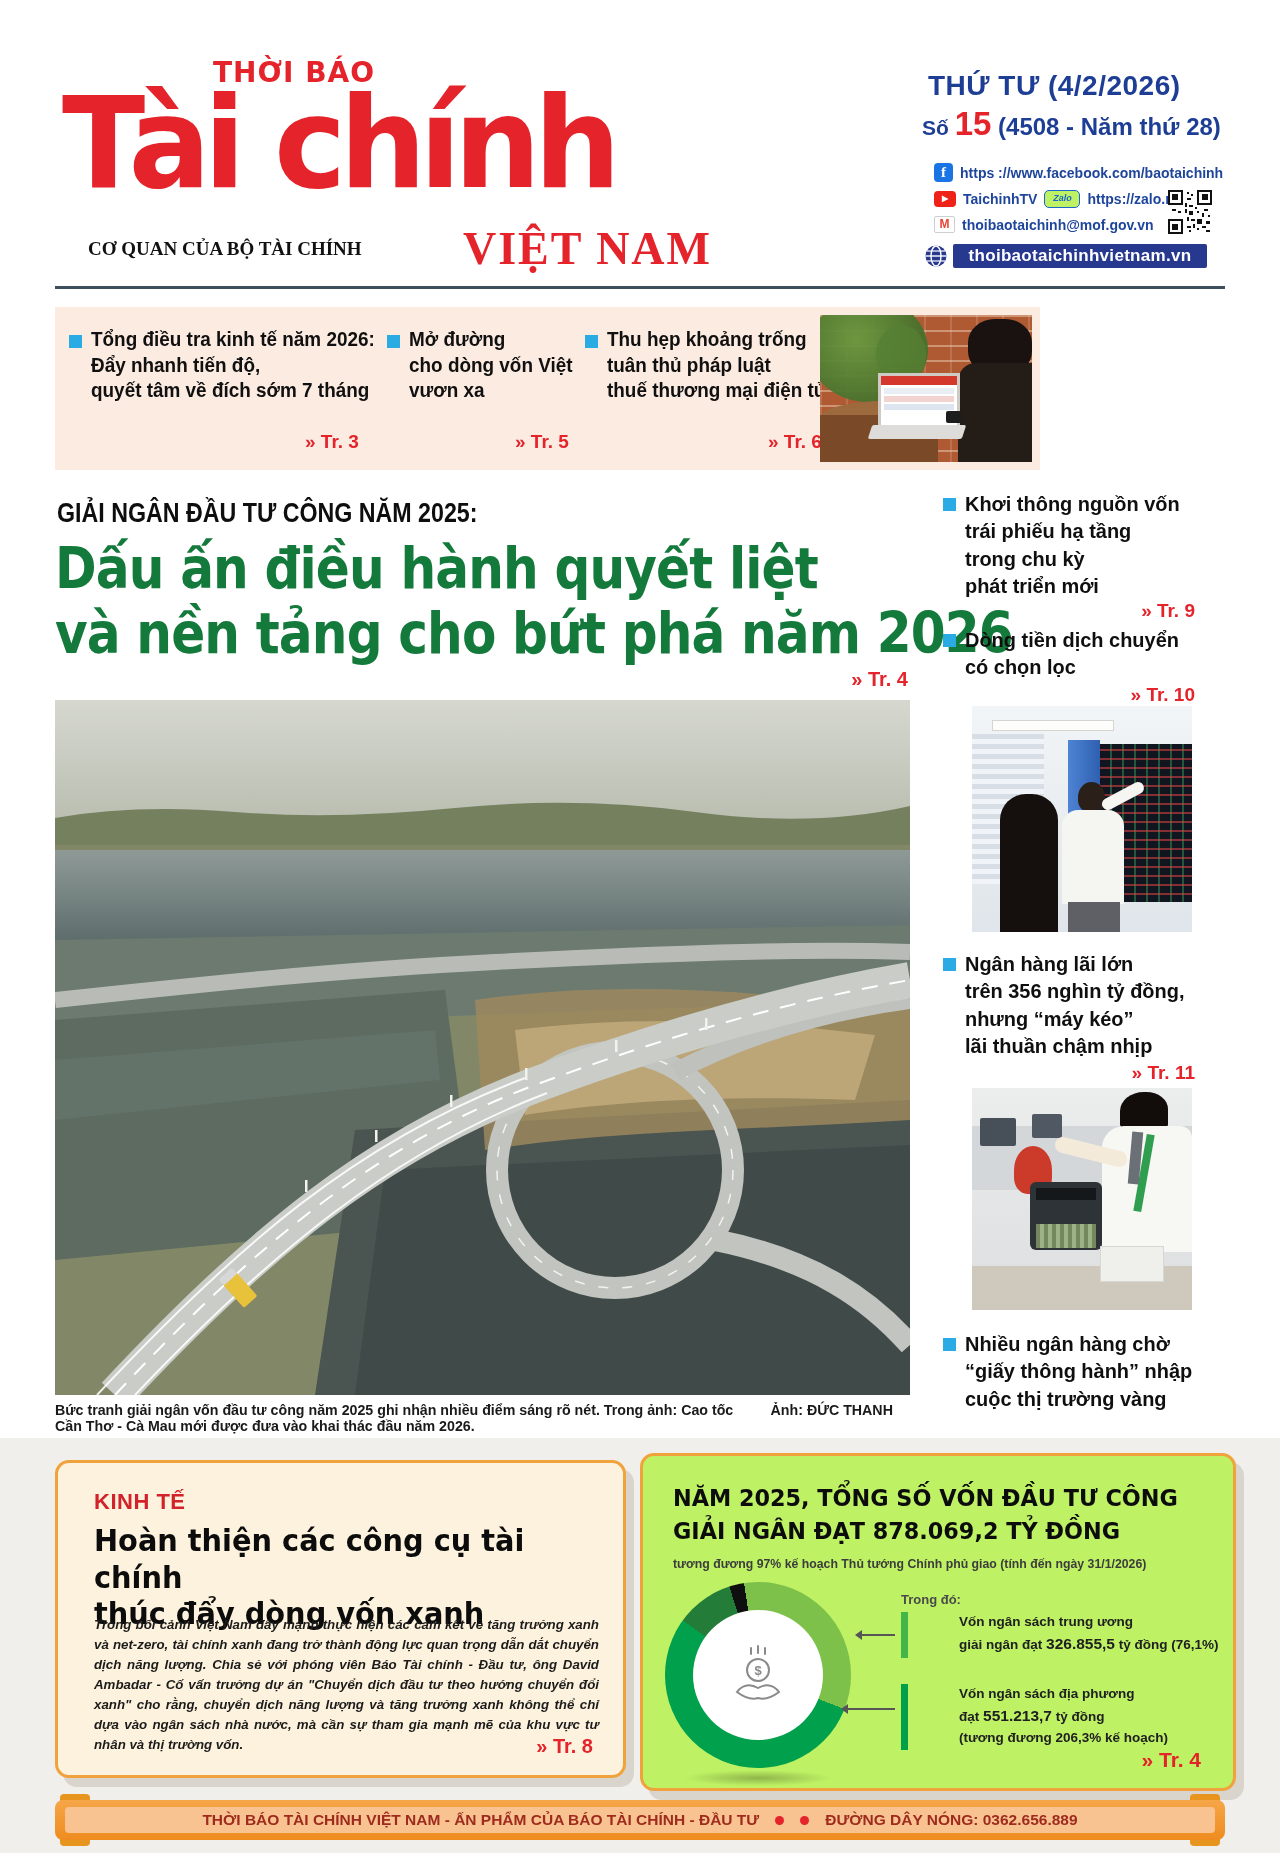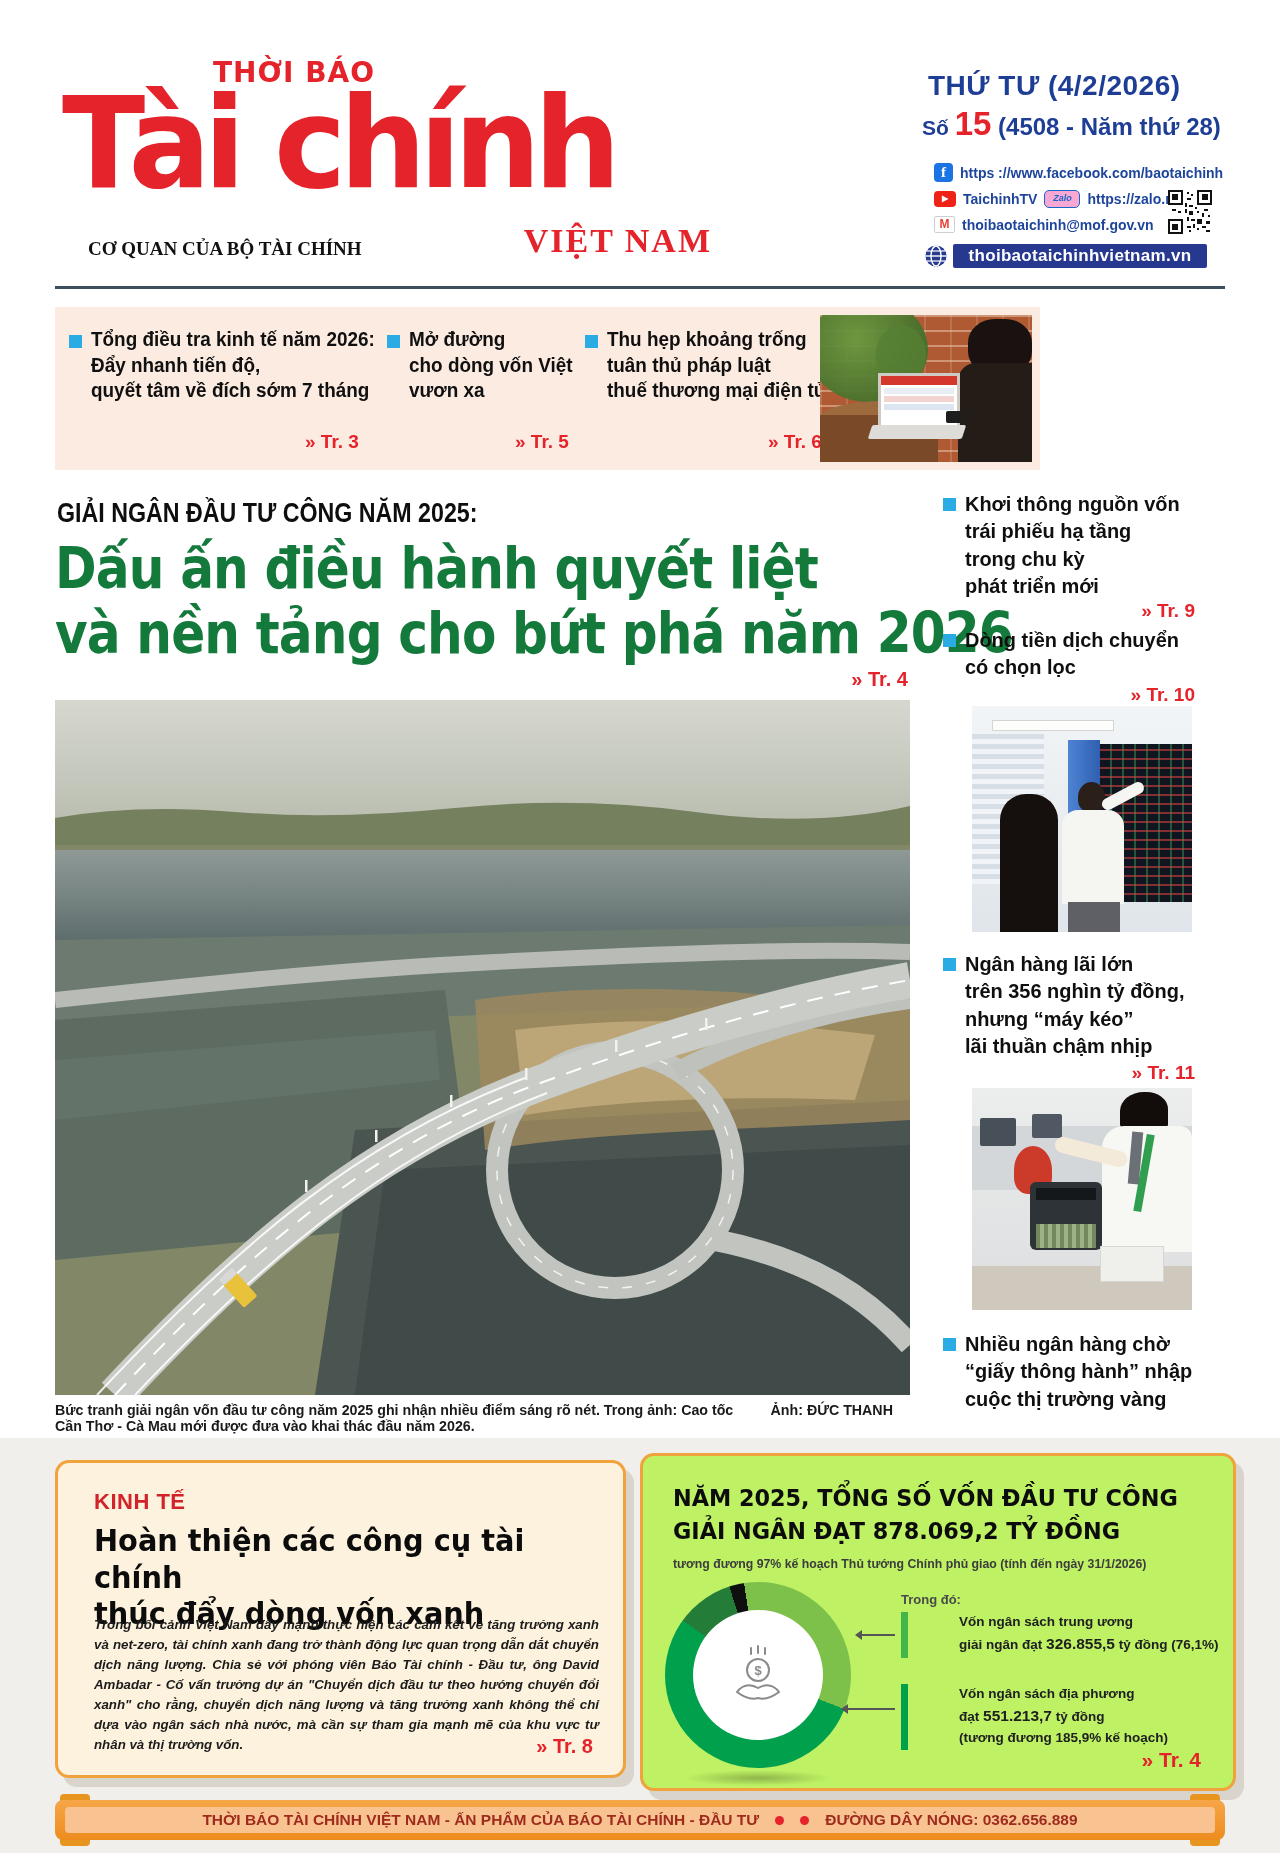--- a/index.html
+++ b/index.html
@@ -7,34 +7,34 @@
         font-family:"Liberation Sans",sans-serif;overflow:hidden;}
   .abs{position:absolute;}
   .preline{white-space:pre-line;}
 
   
   .logo-pre{left:213px;top:56px;font-size:28px;font-weight:900;color:#e5232b;letter-spacing:1px;
             font-family:"DejaVu Sans",sans-serif;}
   .logo-main{left:62px;top:74px;font-size:122px;line-height:1.1;font-weight:900;color:#e5232b;
              letter-spacing:-7px;font-family:"DejaVu Sans",sans-serif;transform:scaleY(1.04);transform-origin:left top;}
   .logo-region{left:430px;top:222px;width:282px;text-align:right;font-family:"Liberation Serif",serif;
-               font-weight:700;font-size:34px;color:#e5232b;letter-spacing:2px;}
+               font-weight:700;font-size:46px;color:#e5232b;letter-spacing:2px;}
   .agency{left:88px;top:238px;font-family:"Liberation Serif",serif;font-weight:700;font-size:19px;color:#111;}
   .day-line{left:928px;top:70px;font-size:28px;font-weight:800;color:#1e3e96;letter-spacing:.5px;}
   .issue-line{left:922px;top:105px;color:#1e3e96;font-weight:800;}
   .issue-line .p1{font-size:21px;}
   .issue-line .num{font-size:33px;color:#e5232b;}
   .issue-line .p2{font-size:24px;}
   .soc-row{left:934px;display:flex;align-items:center;gap:7px;color:#1e459c;font-size:14px;font-weight:600;}
   .fb-ic{width:19px;height:19px;border-radius:4px;background:#1b74e4;color:#fff;font-weight:900;
          font-size:15px;text-align:center;line-height:19px;font-family:"Liberation Serif",serif;}
   .yt-ic{width:22px;height:16px;border-radius:4px;background:#ee2216;color:#fff;font-size:8px;
          text-align:center;line-height:16px;}
   .zl-ic{min-width:30px;height:16px;border:1.5px solid #1a66c9;border-radius:5px;color:#1a66c9;
-         font-size:9px;font-weight:700;font-style:italic;text-align:center;line-height:15px;background:#f9a8d4;padding:0 2px;}
+         font-size:9px;font-weight:700;font-style:italic;text-align:center;line-height:15px;background:#bef264;padding:0 2px;}
   .gm-ic{width:19px;height:15px;background:#fff;border:1px solid #cfcfcf;border-radius:2px;color:#ea4335;
          font-weight:900;font-size:12px;text-align:center;line-height:14px;}
   .qr{left:1168px;top:190px;}
   .web-row{left:924px;top:244px;display:flex;align-items:center;gap:5px;}
   .web-bar{width:254px;height:24px;background:#27388f;color:#fff;font-weight:700;font-size:17px;
            text-align:center;line-height:24px;border-radius:2px;letter-spacing:.3px;}
   .mast-rule{left:55px;top:286px;width:1170px;height:3px;background:#3d4f5c;}
 
   
   .strip{left:55px;top:307px;width:985px;height:163px;background:#fcebe1;}
@@ -383,21 +383,21 @@
     <div class="abs lg-text" style="left:276px;top:156px;width:290px;">
       <span>Vốn ngân sách trung ương</span><br>
       <span>giải ngân đạt </span><b>326.855,5</b><span> tỷ đồng (76,1%)</span>
     </div>
 
     <div class="abs arrow" style="left:200px;top:252px;width:52px;"></div>
     <div class="abs lg-bar" style="left:258px;top:228px;height:66px;background:#00a04b;"></div>
     <div class="abs lg-text" style="left:276px;top:228px;width:290px;">
       <span>Vốn ngân sách địa phương</span><br>
       <span>đạt </span><b>551.213,7</b><span> tỷ đồng</span><br>
-      <span>(tương đương 185,9% kế hoạch)</span>
+      <span>(tương đương 206,3% kế hoạch)</span>
     </div>
 
     <div class="abs info-ref pref">» Tr. 4</div>
   </div>
 
   <div class="abs foot-tab" style="left:60px;"></div>
   <div class="abs foot-tab" style="left:1190px;"></div>
   <div class="abs foot-bar">
     <div class="abs foot-inner">
       <span>THỜI BÁO TÀI CHÍNH VIỆT NAM - ẤN PHẨM CỦA BÁO TÀI CHÍNH - ĐẦU TƯ</span>

